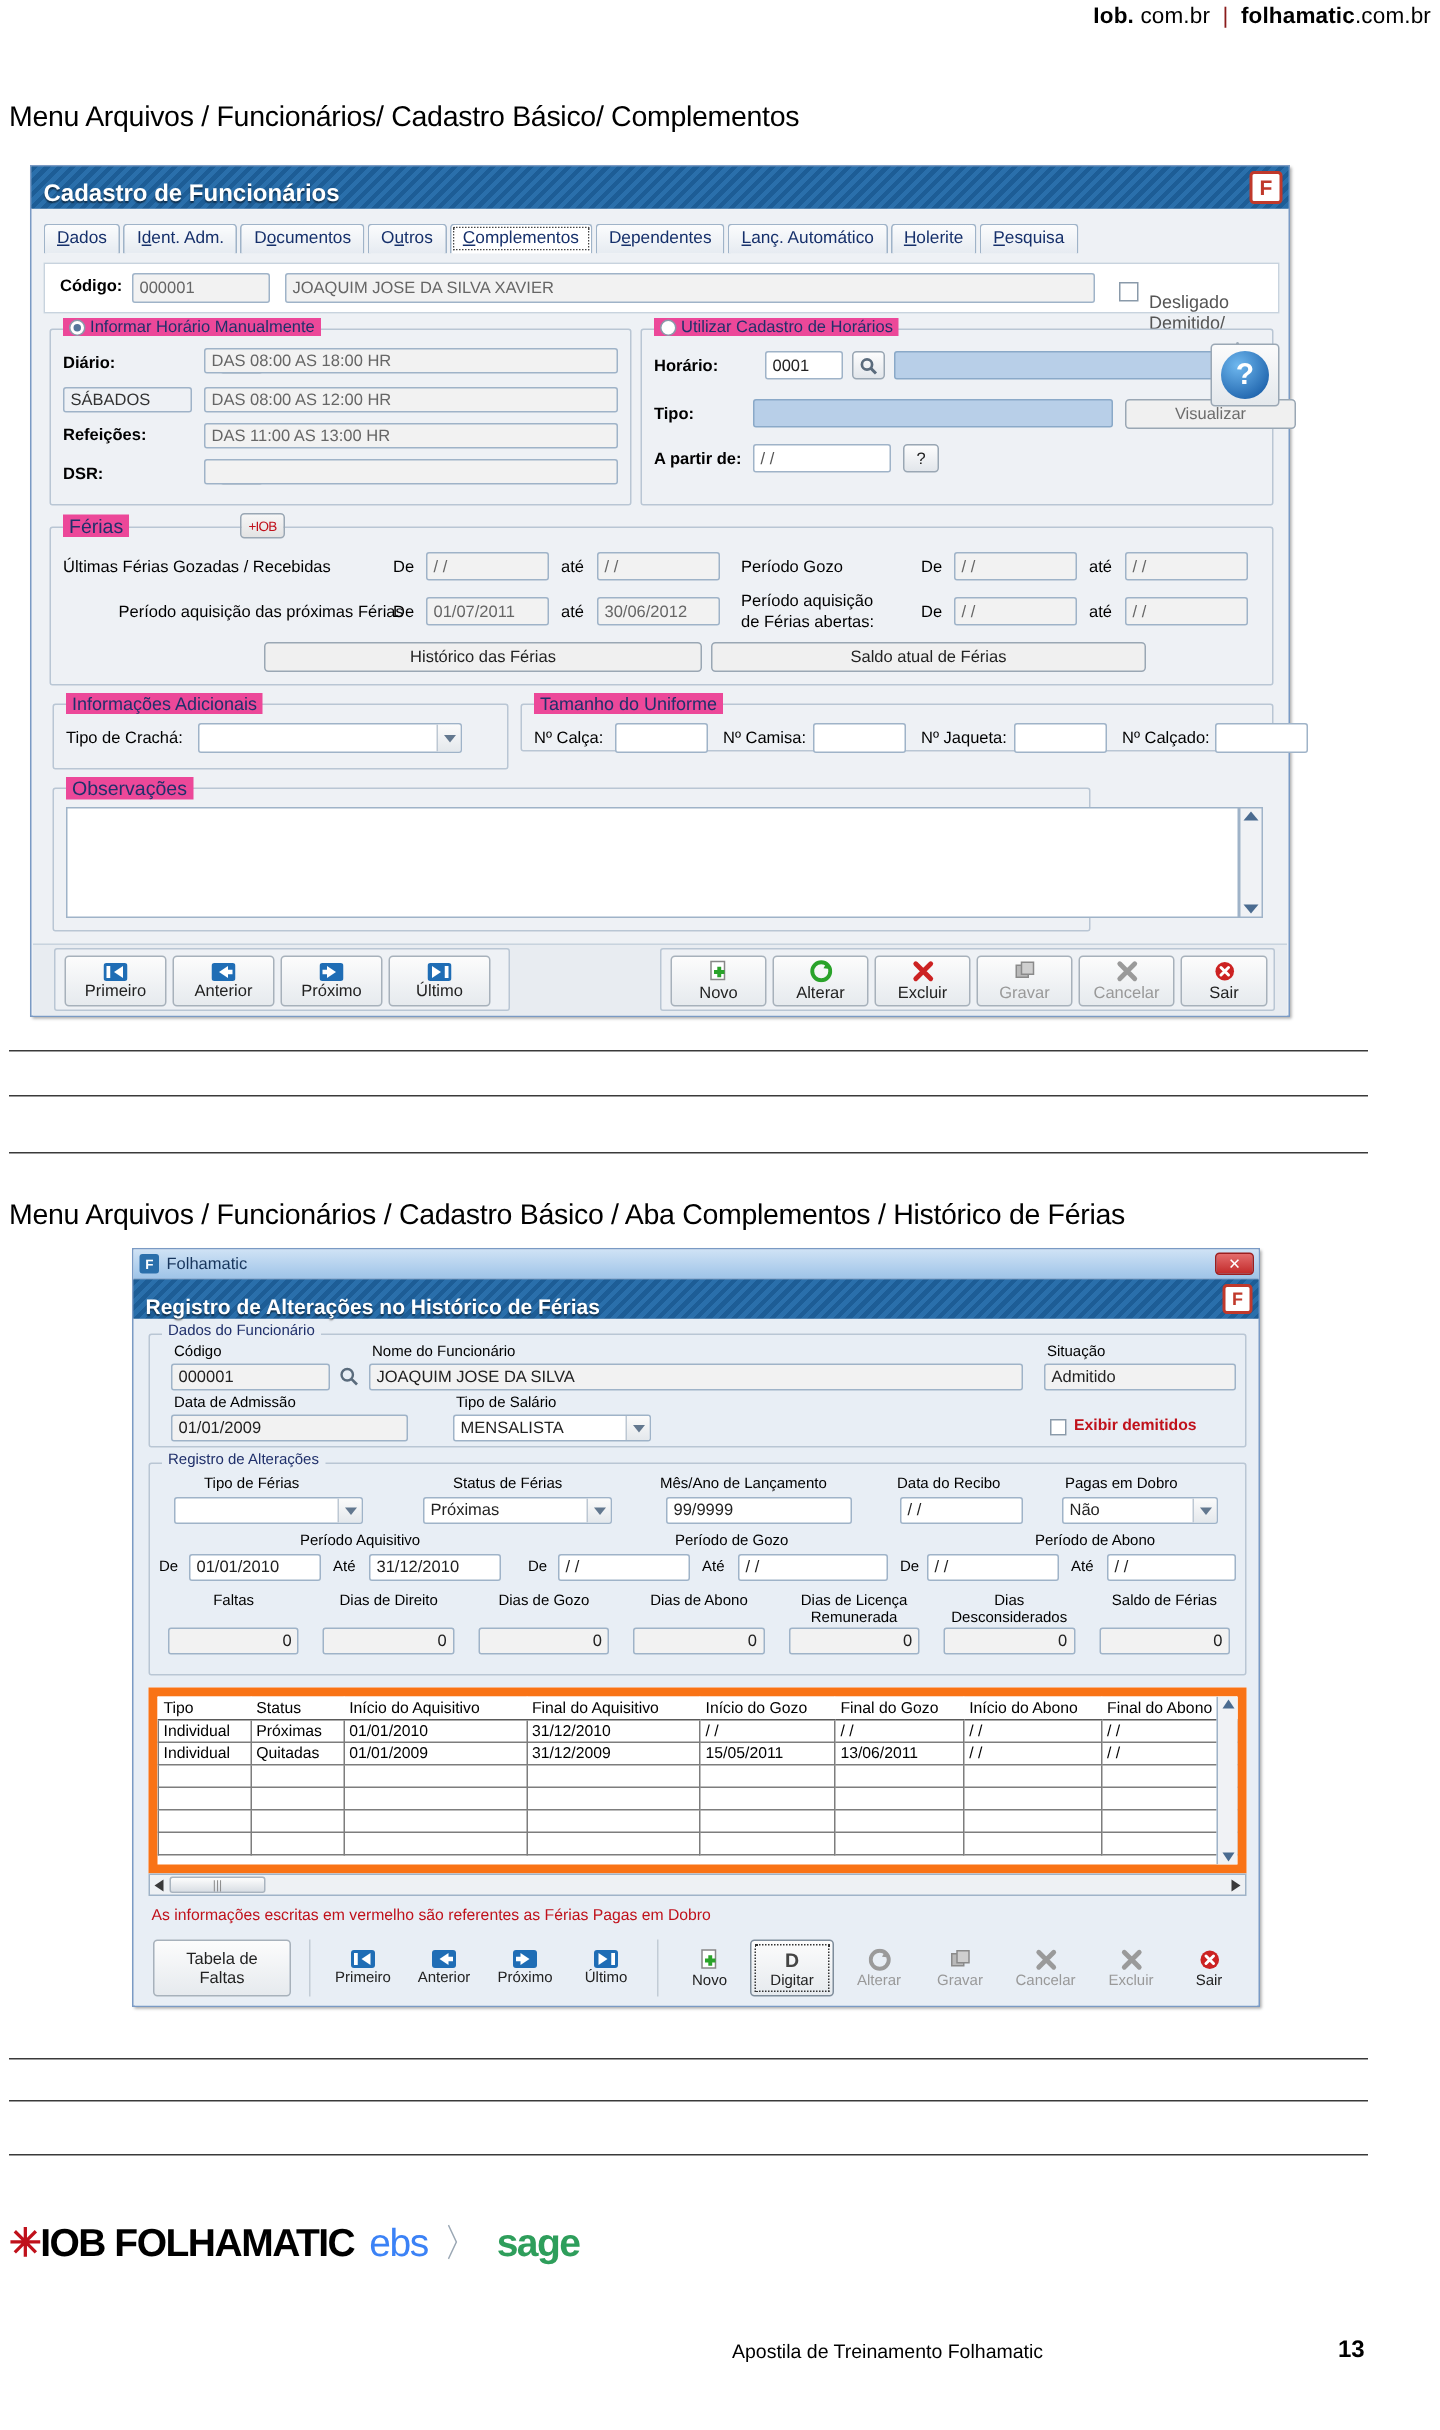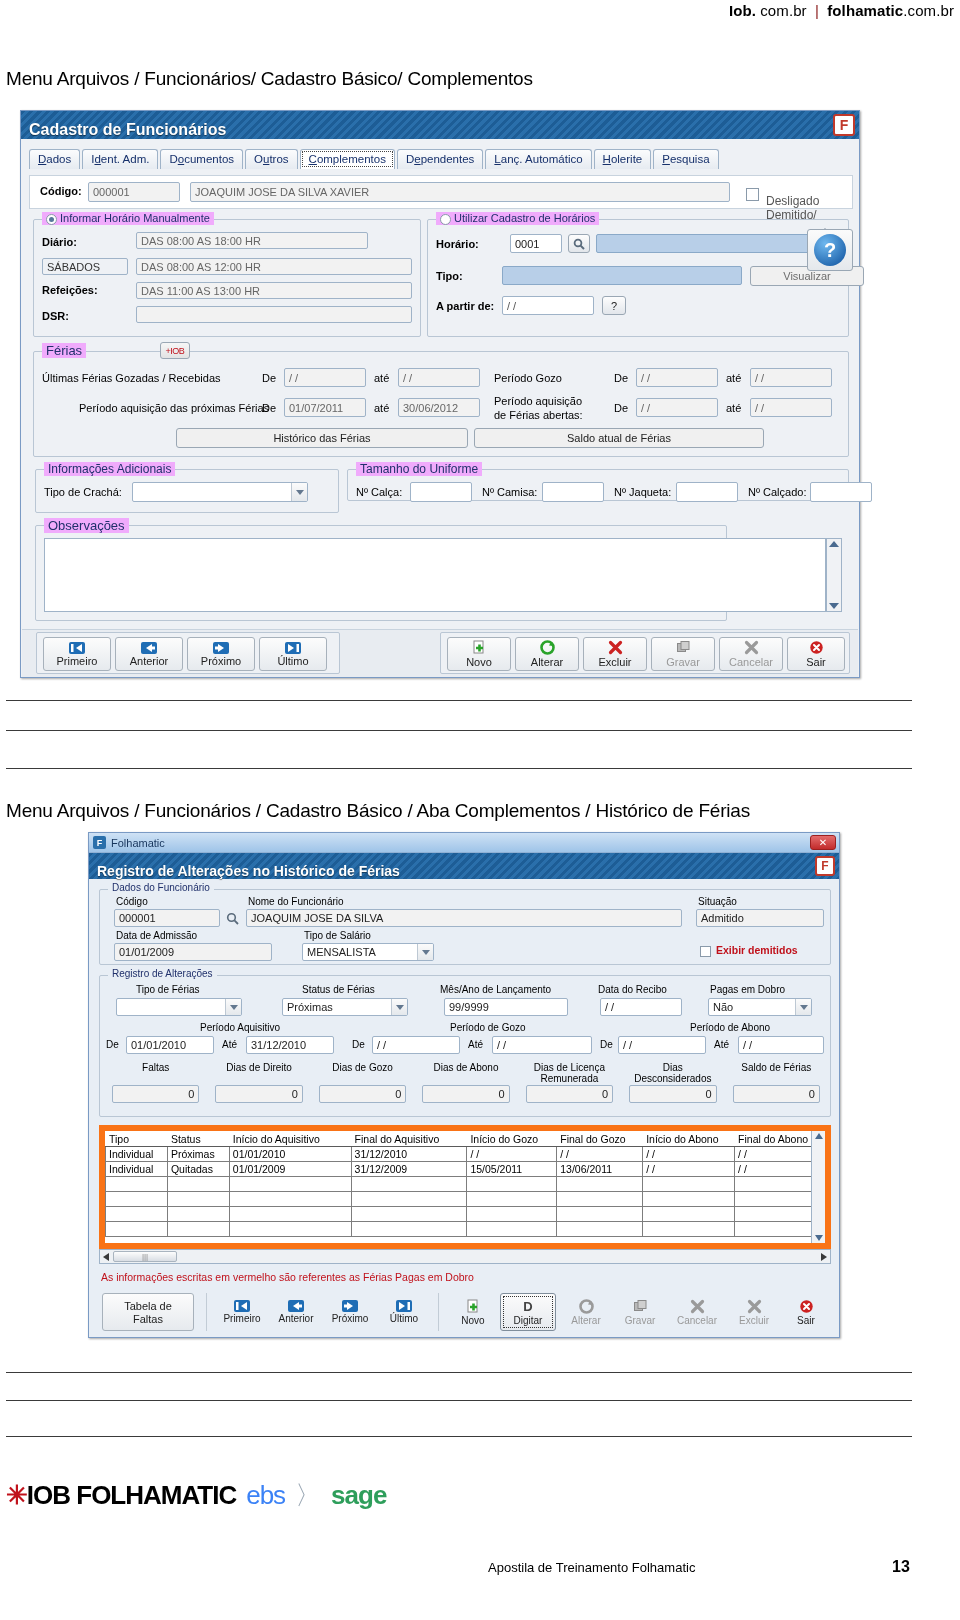--- a/index.html
+++ b/index.html
@@ -50,21 +50,21 @@
     border-radius:3px; color:#c0392b; font-weight:bold; font-size:14px;
     display:flex; align-items:center; justify-content:center; line-height:1;
   }
 
   .grp {
     border:1px solid #b9c6d4; border-radius:2px;
     position:relative; background:#eef1f5;
   }
   .grp > .legend {
     position:absolute; top:-8px; left:8px;
-    background:#f0abfc; padding:0 4px;
+    background:#ec4899; padding:0 4px;
     font-size:11px; color:#20306b;
   }
   .lbl { font-size:11px; color:#000; }
   .inp {
     background:#fff; border:1px solid #9fb3c8; border-radius:2px;
     font-size:11px; color:#555; padding:1px 4px; height:17px;
     display:flex; align-items:center; overflow:hidden; white-space:nowrap;
   }
   .inp.grey { background:#f2f2f2; color:#666; }
   .inp.blue { background:#b8cfe8; border-color:#8aa9c8; }
@@ -188,21 +188,21 @@
   </div>
 
   <div class="grp" style="position:absolute; left:12px; top:108px; width:388px; height:118px;">
     <div class="legend">
       <span class="radio on"></span>
       <span>Informar Horário Manualmente</span>
     </div>
 
     <span class="lbl" style="position:absolute;left:8px;top:16px;font-weight:bold;">Diário:</span>
     <div class="iob" style="position:absolute;left:64px;top:12px;width:30px;height:17px;">+IOB</div>
-    <div class="inp grey" style="position:absolute;left:102px;top:12px;width:232px;">DAS 08:00 AS 18:00 HR</div>
+    <div class="inp grey" style="position:absolute;left:102px;top:12px;width:276px;">DAS 08:00 AS 18:00 HR</div>
 
     <div class="inp" style="position:absolute;left:8px;top:38px;width:86px;background:#eef1f5;border-color:#9fb3c8;color:#333;">SÁBADOS</div>
     <div class="inp grey" style="position:absolute;left:102px;top:38px;width:276px;">DAS 08:00 AS 12:00 HR</div>
 
     <span class="lbl" style="position:absolute;left:8px;top:64px;font-weight:bold;">Refeições:</span>
     <div class="inp grey" style="position:absolute;left:102px;top:62px;width:276px;">DAS 11:00 AS 13:00 HR</div>
 
     <span class="lbl" style="position:absolute;left:8px;top:90px;font-weight:bold;">DSR:</span>
     <div class="iob" style="position:absolute;left:64px;top:86px;width:30px;height:17px;">+IOB</div>
     <div class="inp grey" style="position:absolute;left:102px;top:86px;width:276px;"></div>

